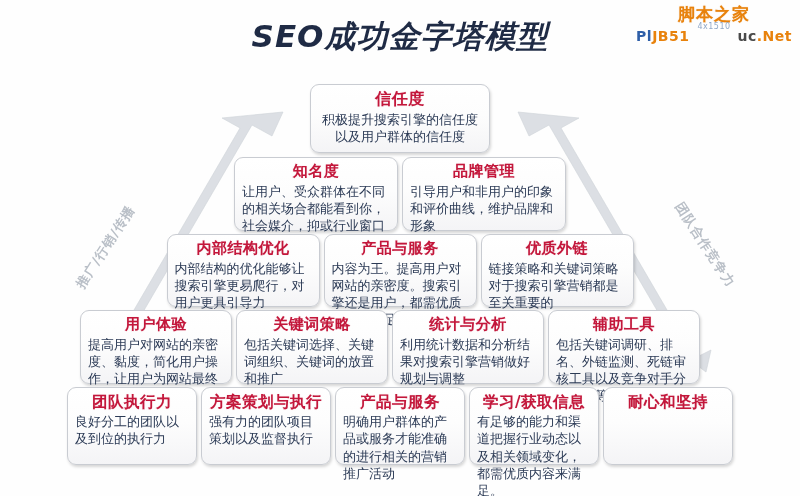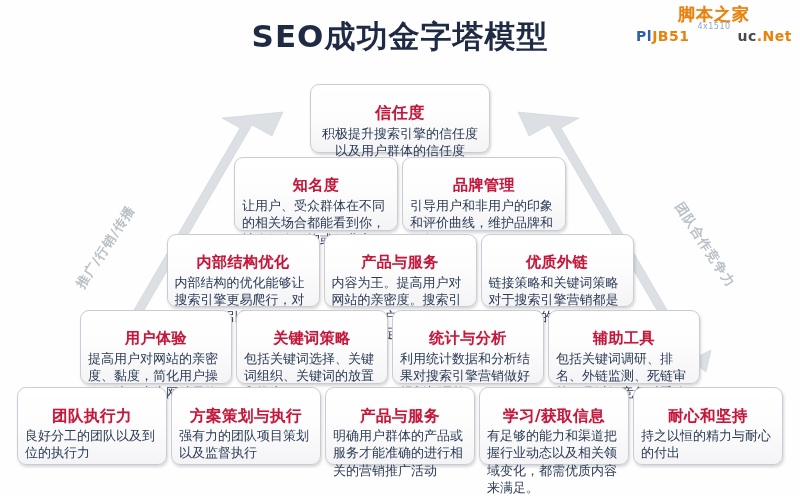--- a/index.html
+++ b/index.html
@@ -26,20 +26,21 @@
     position: absolute;
     left: 0;
     top: 16px;
     width: 800px;
     text-align: center;
     font-size: 31px;
     font-weight: 700;
     letter-spacing: 1px;
     color: #1f2b45;
     font-family: "DejaVu Sans", "Liberation Sans", sans-serif;
+    font-style: italic;
   }
 
   
   .watermark {
     position: absolute;
     right: 8px;
     top: 6px;
     text-align: center;
     line-height: 1.05;
     pointer-events: none;
@@ -128,39 +129,38 @@
   }
   .card-title {
     text-align: center;
     color: #c3173b;
     font-weight: 700;
     font-size: 15px;
     letter-spacing: .5px;
     line-height: 1.3;
     margin-bottom: 1px;
     text-shadow: 0 0 1px rgba(195,23,59,.25);
-    margin-top: 14px;
   }
   .card-body {
     color: #2b3a55;
     font-size: 13px;
     line-height: 1.33;
     text-align: left;
     letter-spacing: 0;
   }
 
   
   .row-1 .card { width: 180px; height: 69px; }
   .row-1 .card-title { font-size: 16px; }
   .row-1 .card-body { text-align: center; }
 
   .row-2 .card { width: 164px; height: 74px; }
   .row-3 .card { width: 153px; height: 73px; }
   .row-4 .card { width: 152px; height: 74px; }
-  .row-5 .card { width: 150px; height: 78px; }
+  .row-5 .card { width: 130px; height: 78px; }
   .row-5 .card-title { font-size: 15.5px; }
 </style>
 </head>
 <body>
 
 <div id="stage">
 
   <div class="title">SEO成功金字塔模型</div>
 
   <div class="watermark">
@@ -249,18 +249,17 @@
       <div class="card">
         <div class="card-title">产品与服务</div>
         <div class="card-body">明确用户群体的产品或服务才能准确的进行相关的营销推广活动</div>
       </div>
       <div class="card">
         <div class="card-title">学习/获取信息</div>
         <div class="card-body">有足够的能力和渠道把握行业动态以及相关领域变化，都需优质内容来满足。</div>
       </div>
       <div class="card">
         <div class="card-title">耐心和坚持</div>
-        <div class="card-body">持之以恒的精力与耐心的付出</div>
       </div>
     </div>
 
   </div>
 </div>
 
 </body></html>

